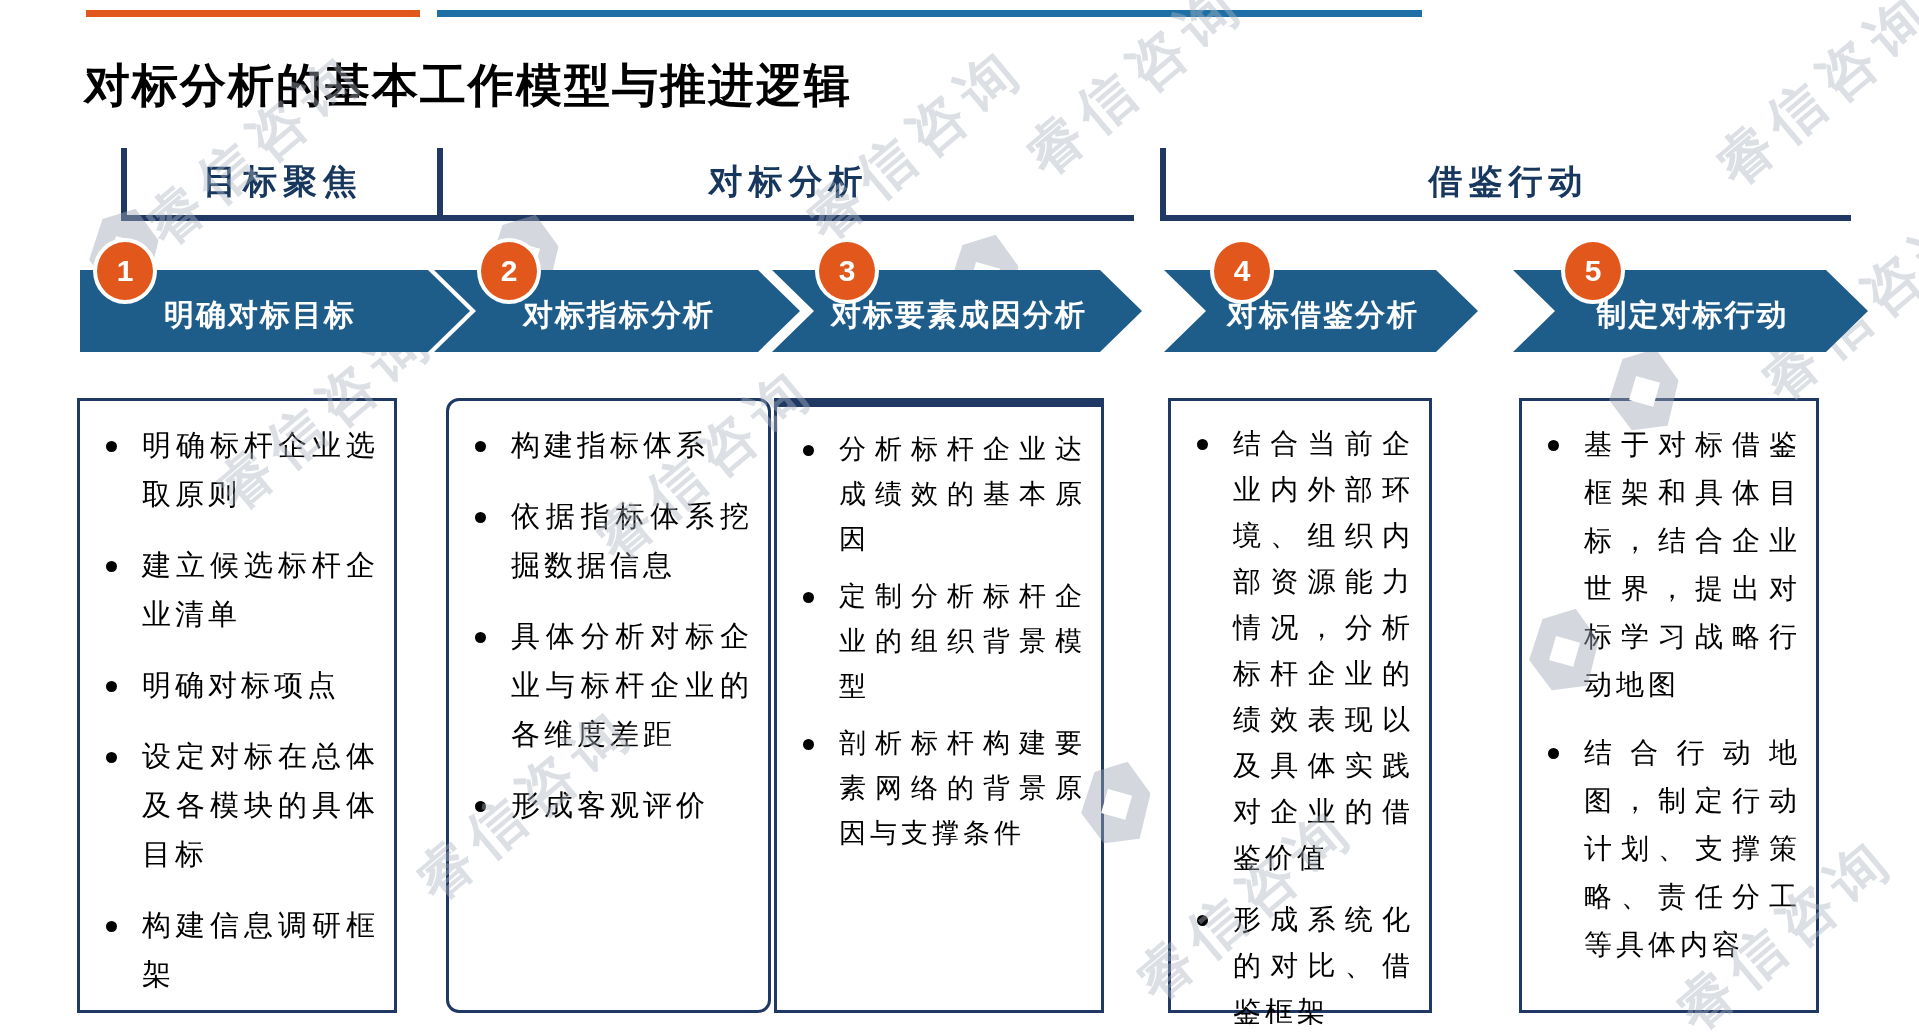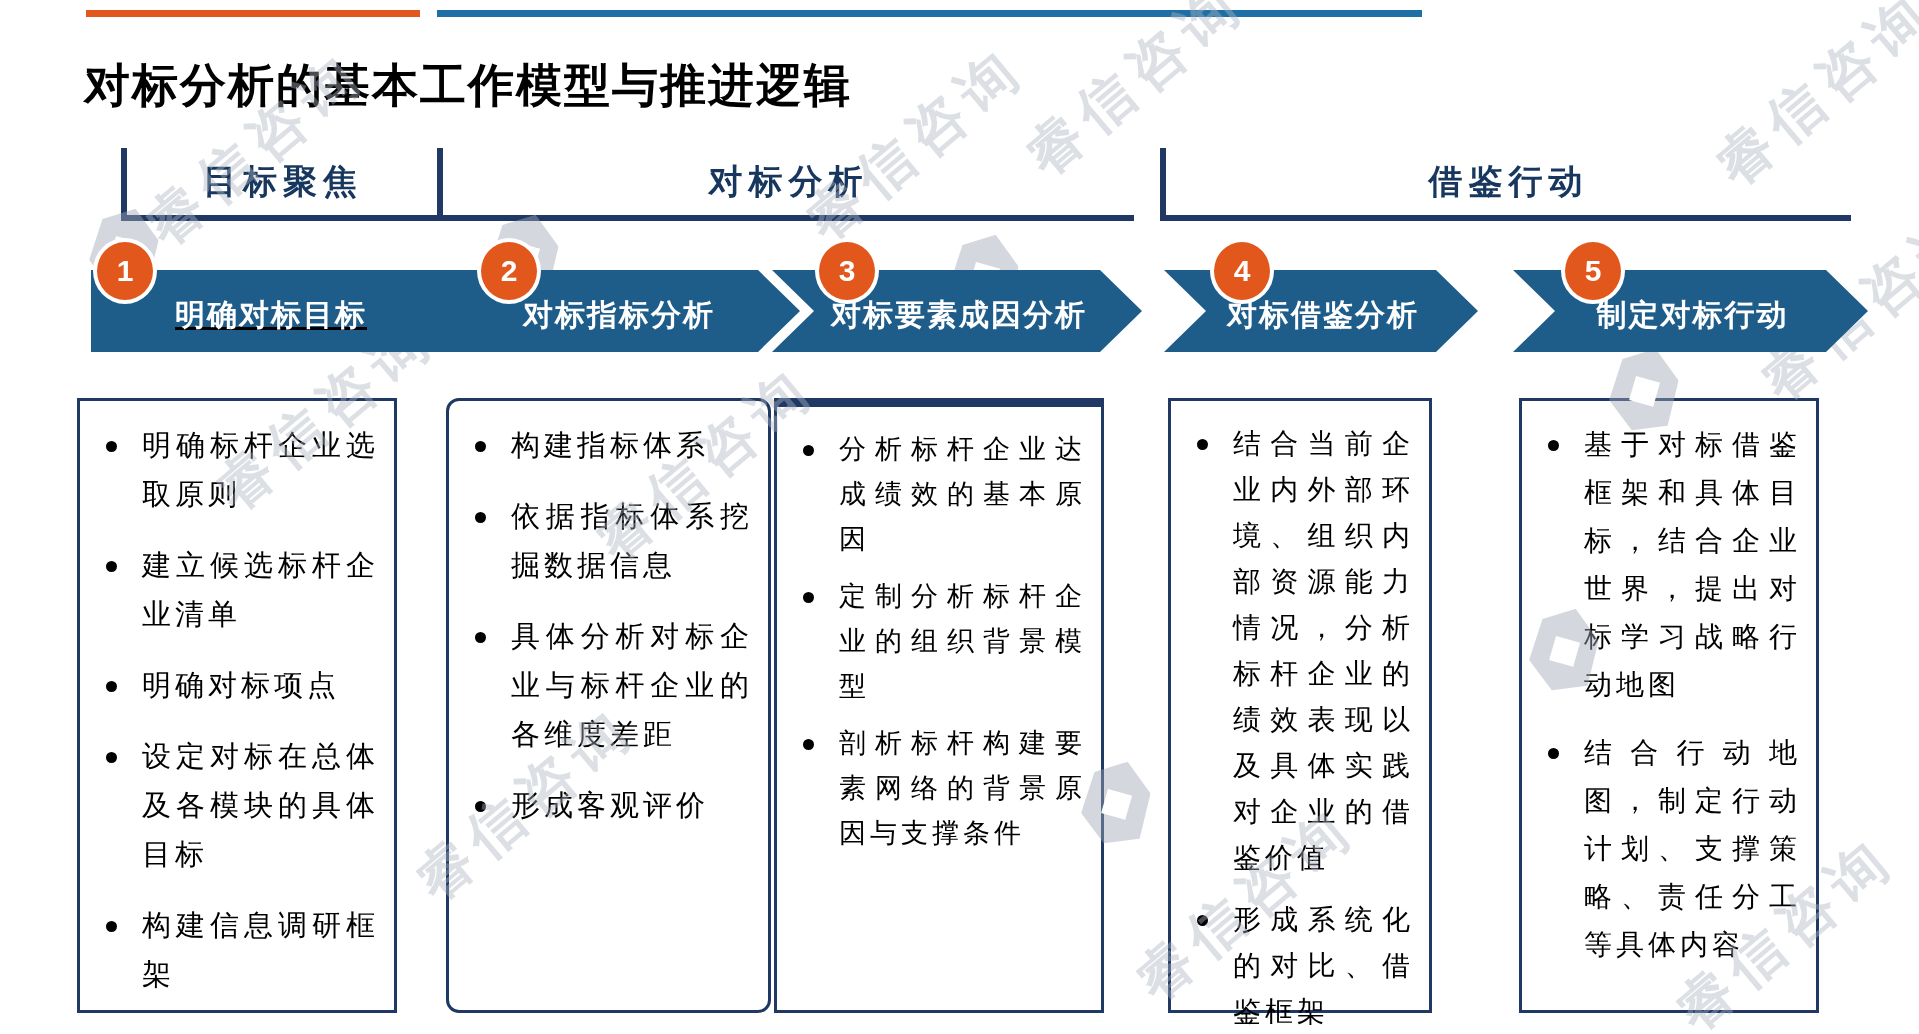--- a/index.html
+++ b/index.html
@@ -47,21 +47,21 @@
     transform:rotate(28deg);
   }
 
   
   .arrow{
     position:absolute;top:270px;height:82px;background:#1E5C8A;z-index:10;
     display:flex;align-items:center;justify-content:center;
   }
   .arrow--first{clip-path:polygon(0 0,calc(100% - 42px) 0,100% 50%,calc(100% - 42px) 100%,0 100%);}
   .arrow--chev{clip-path:polygon(0 0,calc(100% - 42px) 0,100% 50%,calc(100% - 42px) 100%,0 100%,42px 50%);}
-  .arrow--1{left:91px;width:390px;text-decoration:underline;}
+  .arrow--1{left:80px;width:390px;}
   .arrow--2{left:434px;width:366px;}
   .arrow--3{left:772px;width:370px;}
   .arrow--4{left:1164px;width:314px;}
   .arrow--5{left:1513px;width:355px;}
   .arrow-label{
     color:#fff;font-size:30px;font-weight:bold;letter-spacing:2px;white-space:nowrap;
     padding:8px 40px 0 44px;
   }
   .arrow--first .arrow-label{padding:8px 44px 0 14px;}
 

